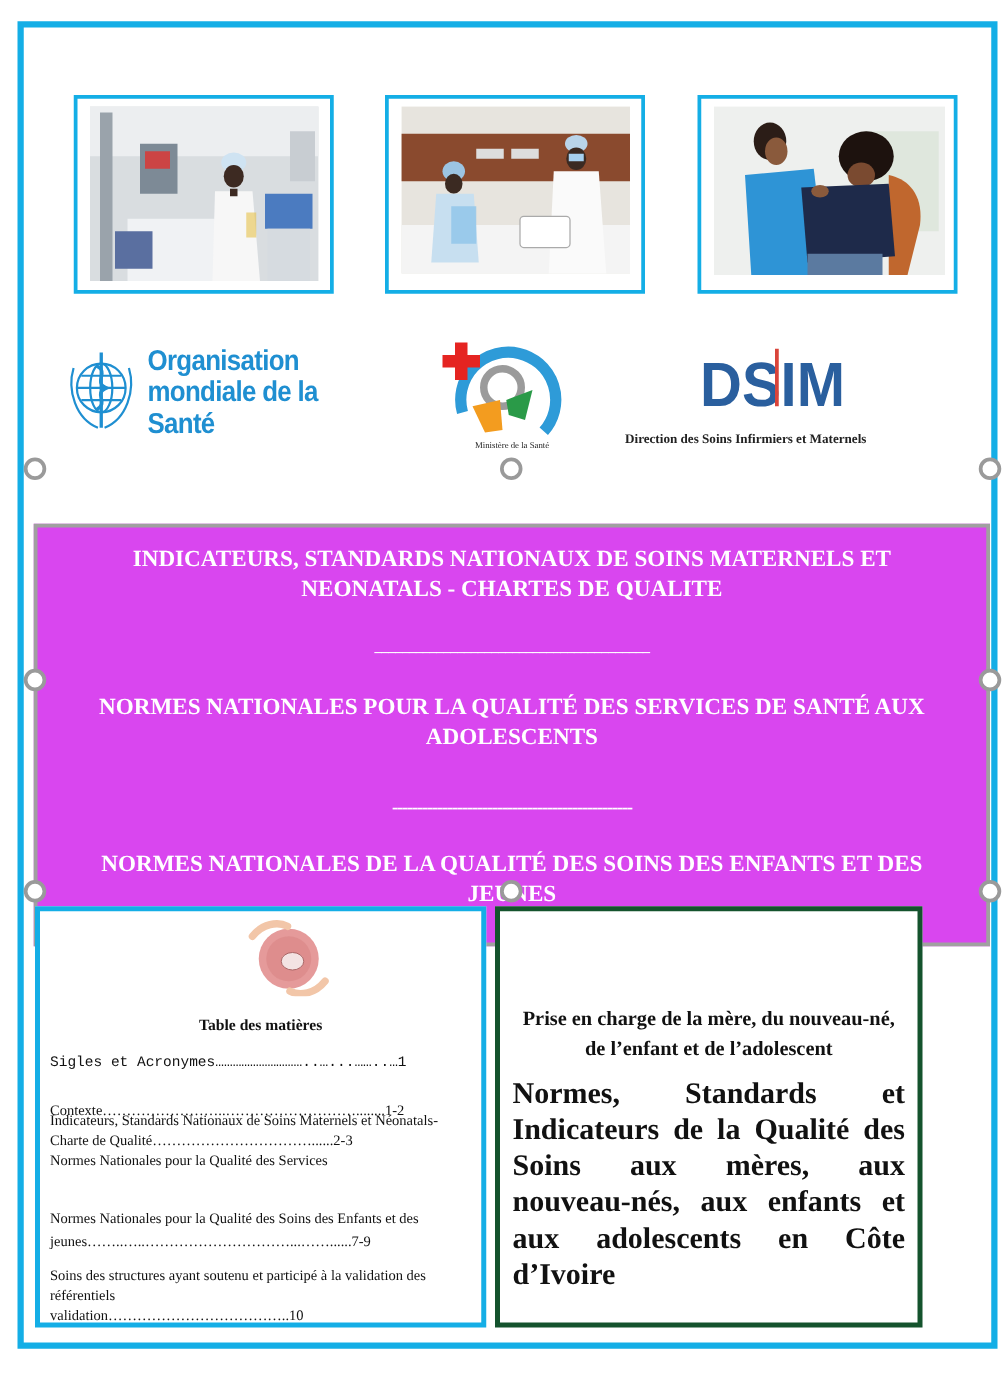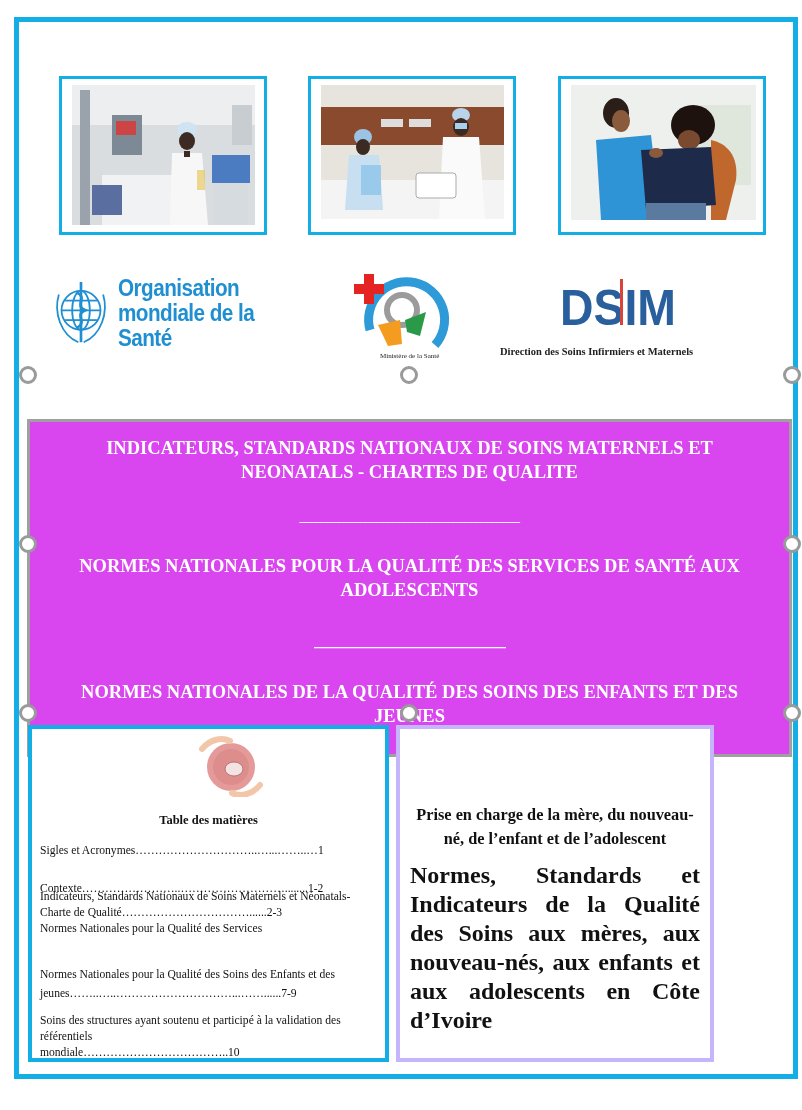--- a/index.html
+++ b/index.html
@@ -17,21 +17,21 @@
   .logo-min { position: absolute; left: 350px; top: 270px; width: 110px; height: 92px; }
   .logo-dsim { position: absolute; left: 558px; top: 275px; width: 120px; height: 58px; text-align: center; }
   .dsim-caption { position: absolute; left: 500px; top: 346px; width: 290px; text-align: left; font-size: 10.5px; font-weight: bold; color: #222; }
 
   .banner { position: absolute; left: 27px; top: 375px; width: 765px; height: 338px; background: #d946ef; border: 3px solid #a0a0a0; color: #fff; text-align: center; font-weight: bold; margin-top: 44px; }
   .banner .h { position: absolute; left: 20px; right: 20px; font-size: 18.5px; line-height: 24px; }
   .banner .sep { position: absolute; left: 0; right: 0; font-size: 12px; letter-spacing: -0.5px; }
   .handle { position: absolute; width: 18px; height: 18px; border-radius: 50%; border: 3px solid #9a9a9a; background: #fff; }
 
   .toc-box { position: absolute; left: 28px; top: 725px; width: 361px; height: 337px; border: 4px solid #14aee6; background: #fff; }
-  .right-box { position: absolute; left: 396px; top: 725px; width: 318px; height: 337px; border: 4px solid #c4b5fd; background: #fff; }
+  .right-box { position: absolute; left: 396px; top: 725px; width: 342px; height: 337px; border: 4px solid #14532d; background: #fff; }
 
   .toc-icon { position: absolute; left: 162px; top: 6px; width: 74px; height: 62px; }
   .toc-title { position: absolute; left: 0; right: 0; top: 84px; text-align: center; font-weight: bold; font-size: 12.5px; }
   .toc-item { position: absolute; left: 8px; right: 12px; font-size: 11.6px; line-height: 16px; color: #111; }
   .uline { text-decoration: underline; text-decoration-color: #1f4fa0; }
 
   .rb-sub { position: absolute; left: 8px; right: 8px; top: 74px; text-align: center; font-weight: bold; font-size: 16.3px; line-height: 24px; }
   .rb-main { position: absolute; left: 10px; right: 10px; top: 132px; font-weight: bold; font-size: 24px; line-height: 29px; text-align: justify; text-align-last: left; }
 </style>
 </head>
@@ -159,27 +159,27 @@
 
 <div class="toc-box">
   <svg class="toc-icon" viewBox="0 0 74 62">
     <circle cx="37" cy="32" r="24" fill="#e59a9a"></circle>
     <circle cx="37" cy="32" r="18" fill="#d98585" opacity="0.6"></circle>
     <path d="M8 14 C16 4 28 2 36 6" fill="none" stroke="#f2c6a8" stroke-width="6" stroke-linecap="round"></path>
     <path d="M66 50 C58 60 46 62 38 58" fill="none" stroke="#f2c6a8" stroke-width="6" stroke-linecap="round"></path>
     <ellipse cx="40" cy="34" rx="9" ry="7" fill="#f3e3e3" stroke="#a66" stroke-width="0.8"></ellipse>
   </svg>
   <div class="toc-title">Table des matières</div>
-  <div class="toc-item" style="top:114px;">Sigles et Acronymes…………………………..…...……..…1</div>
+  <div class="toc-item" style="top:114px;font-family:Liberation Mono, monospace;">Sigles et Acronymes…………………………..…...……..…1</div>
   <div class="toc-item" style="top:152px;">Contexte……………………..………………………........1-2</div>
   <div class="toc-item" style="top:160px;">Indicateurs, Standards Nationaux de Soins Maternels et Néonatals-Charte de Qualité……………………………......2-3</div>
   <div class="toc-item" style="top:192px;">
     <div>Normes Nationales pour la Qualité des Services</div>
   </div>
   <div class="toc-item" style="top:236px;line-height:19px;">Normes Nationales pour la Qualité des Soins des Enfants et des jeunes……..…..…………………………...……......7-9</div>
   <div class="toc-item" style="top:284px;">Soins des structures ayant soutenu et participé à la validation des référentiels</div>
-  <div class="toc-item" style="top:316px;">mondiale………………………………..10</div>
+  <div class="toc-item" style="top:316px;">validation………………………………..10</div>
 </div>
 
 <div class="right-box">
   <div class="rb-sub">Prise en charge de la mère, du nouveau-né, de l’enfant et de l’adolescent</div>
   <div class="rb-main">Normes, Standards et Indicateurs de la Qualité des Soins aux mères, aux nouveau-nés, aux enfants et aux adolescents  en Côte d’Ivoire</div>
 </div>
 
 </body></html>

